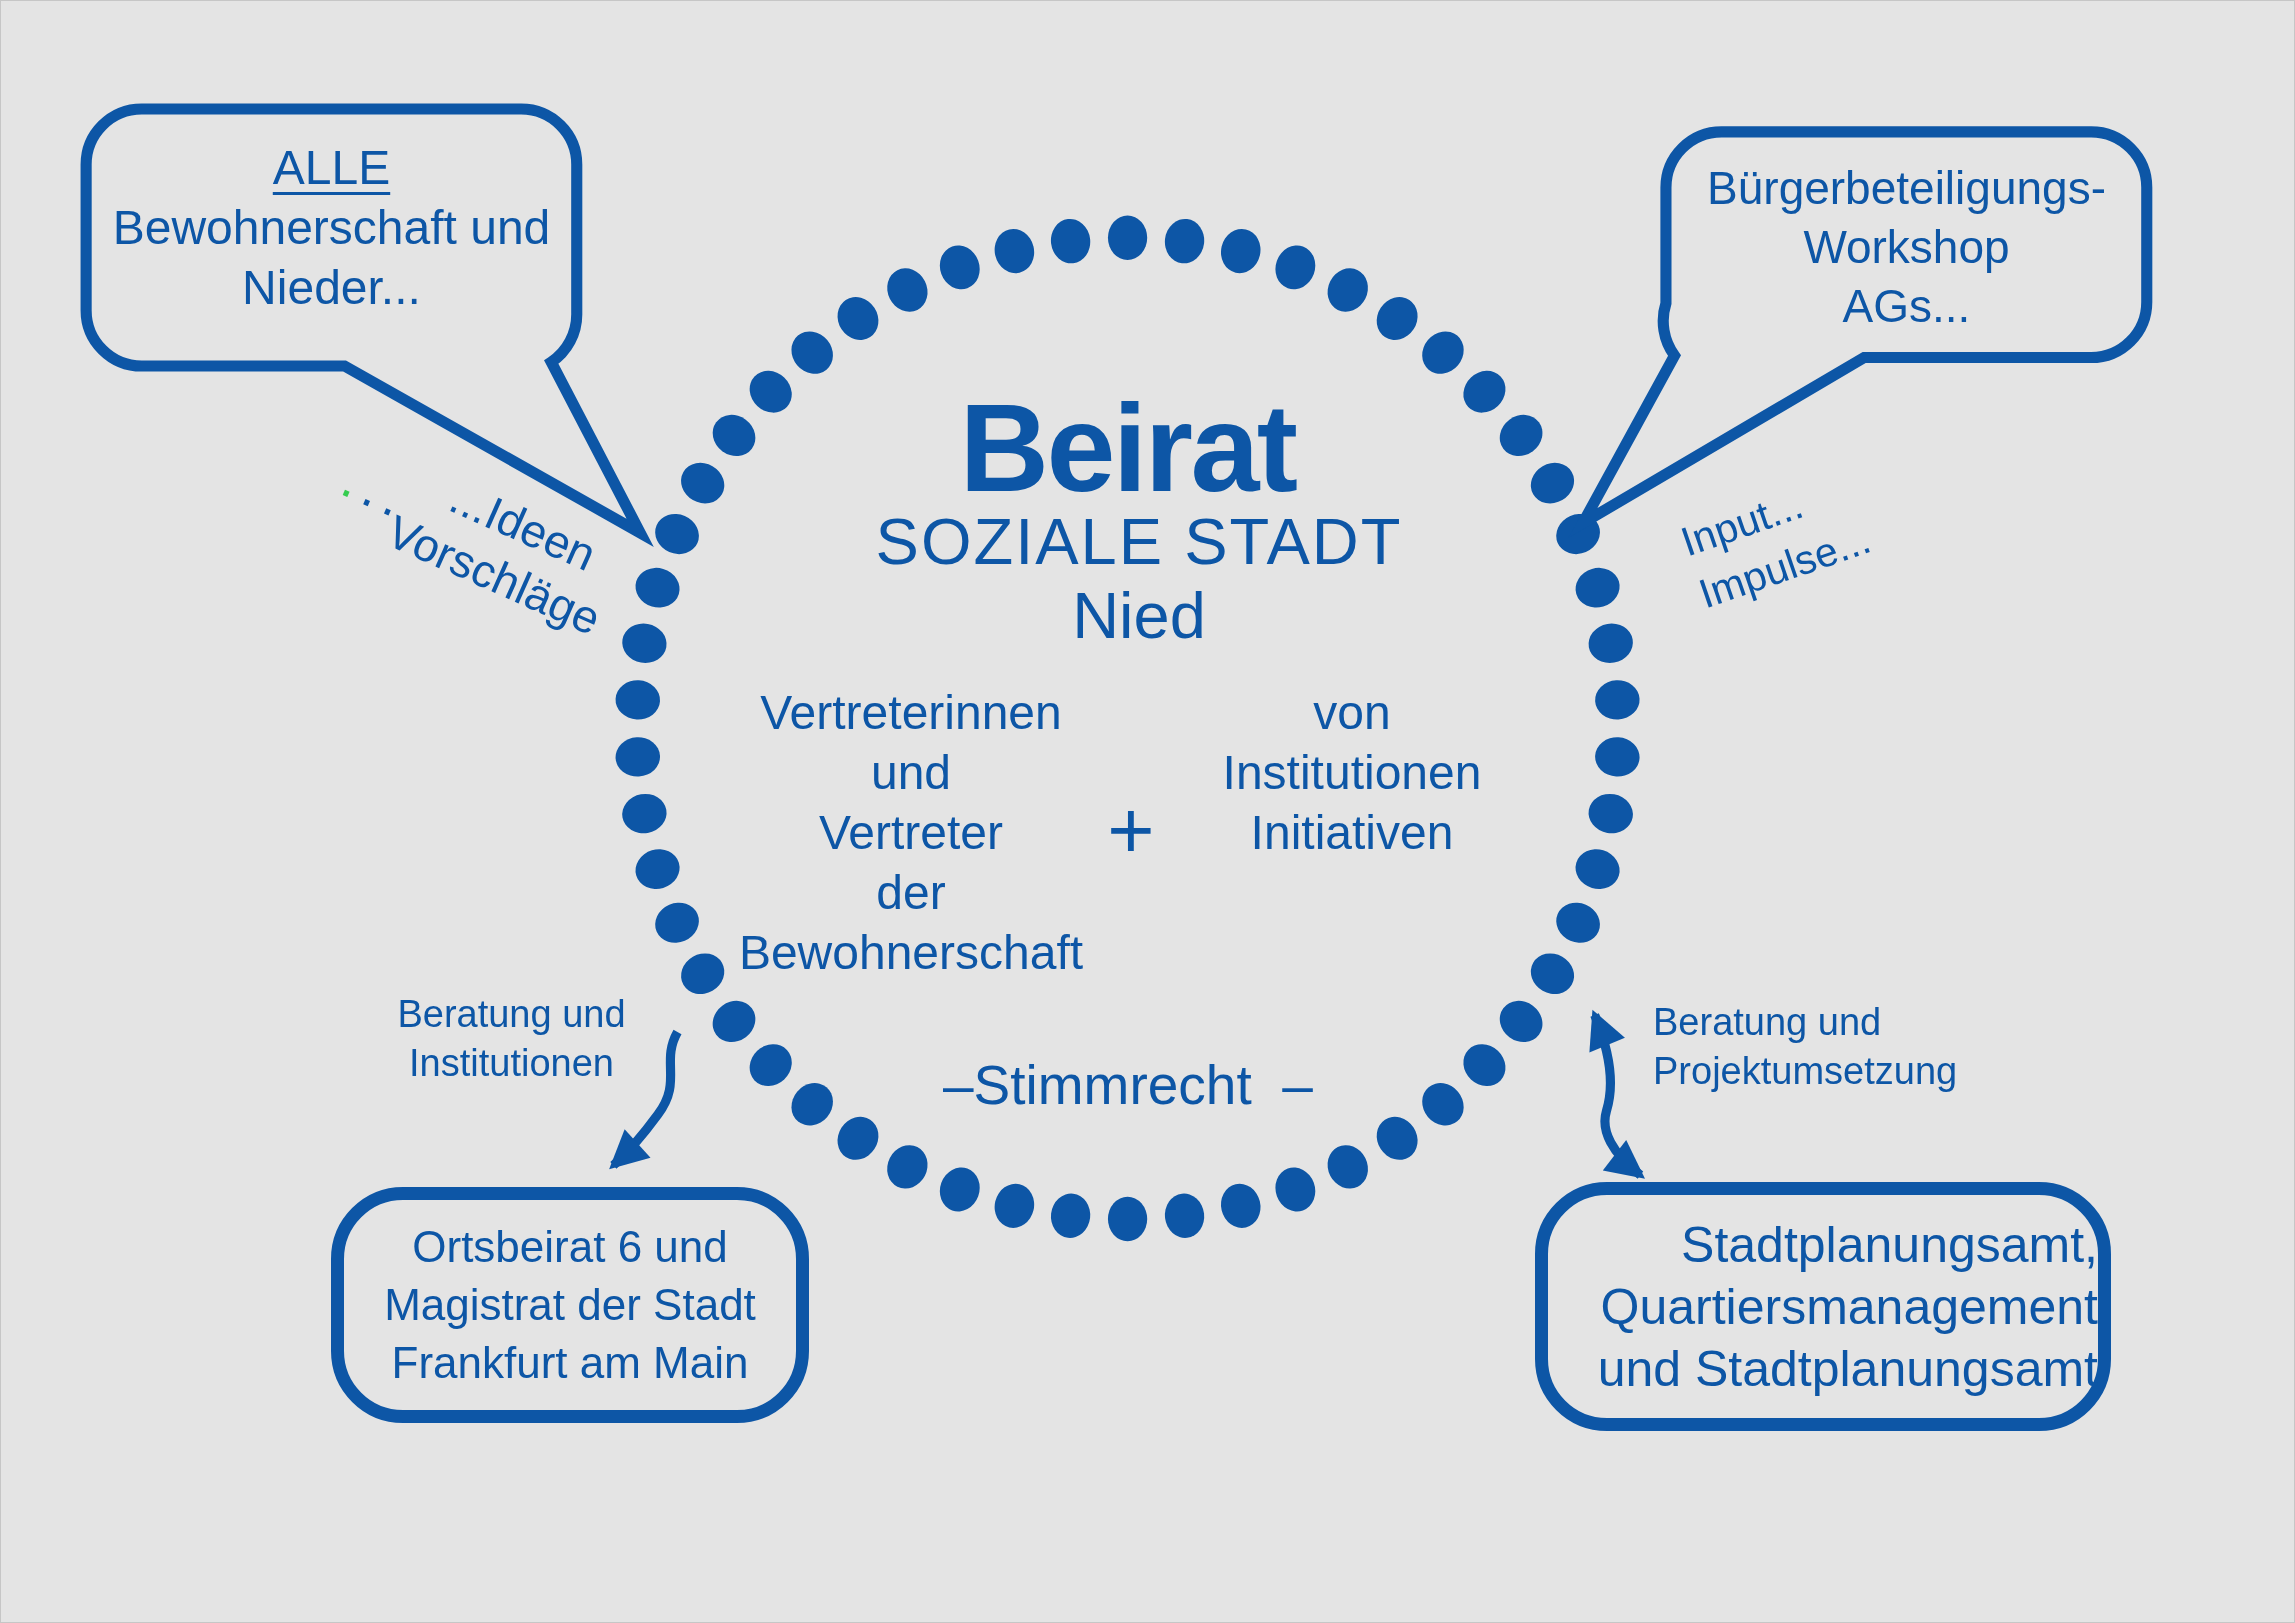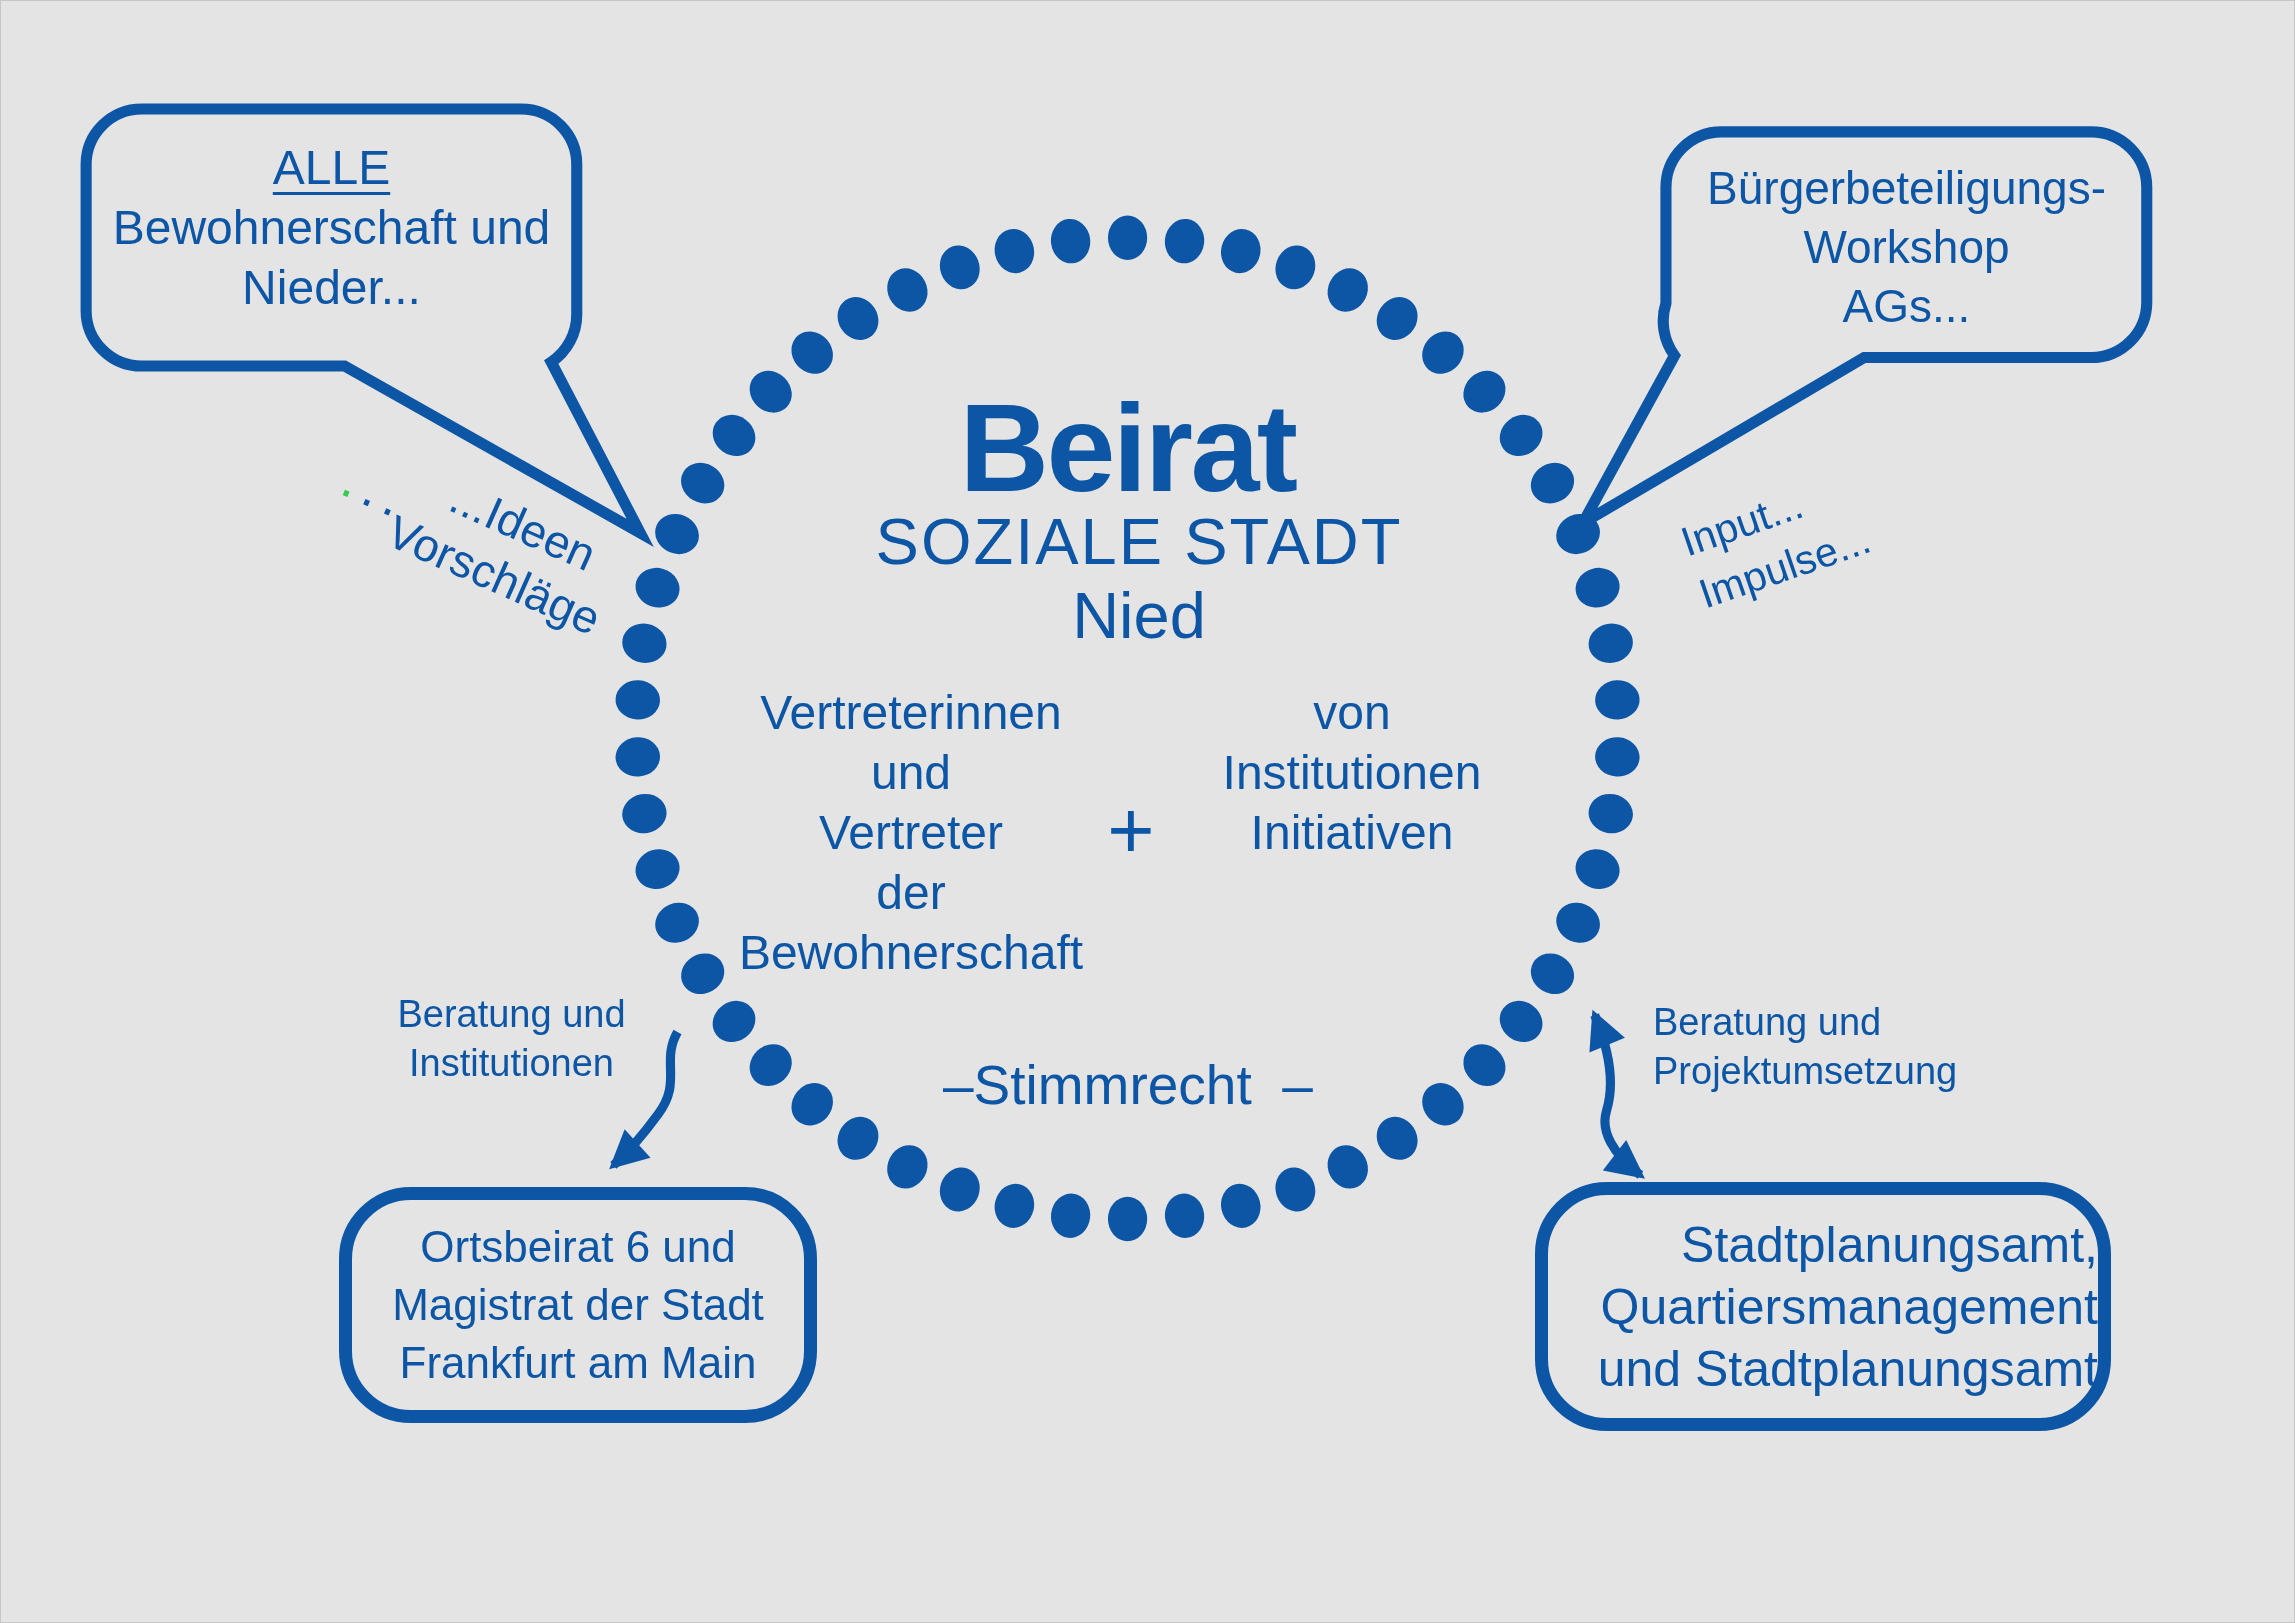--- a/index.html
+++ b/index.html
@@ -38,21 +38,21 @@
   .underlined{text-decoration:underline;text-decoration-thickness:3.3px;text-underline-offset:7.9px;}
 
   .box{
     position:absolute;
     border:13.7px solid var(--accent);
     border-radius:72px;
     box-sizing:border-box;
     display:flex;flex-direction:column;justify-content:center;
     text-align:center;
   }
-  .bl-box{font-size:44px;line-height:58px;margin-left:8px;}
+  .bl-box{font-size:44px;line-height:58px;}
   .br-box{font-size:50px;line-height:62px;}
 
   .small-label{font-size:38px;line-height:1.28;}
   .rot{transform-origin:0 0;}
   .ideas{font-size:46px;}
   .greendots{font-size:52px;letter-spacing:5.2px;}
   .greendots .g{color:var(--green);}
   .input-label{font-size:41px;line-height:1.35;}
 </style>
 </head>

